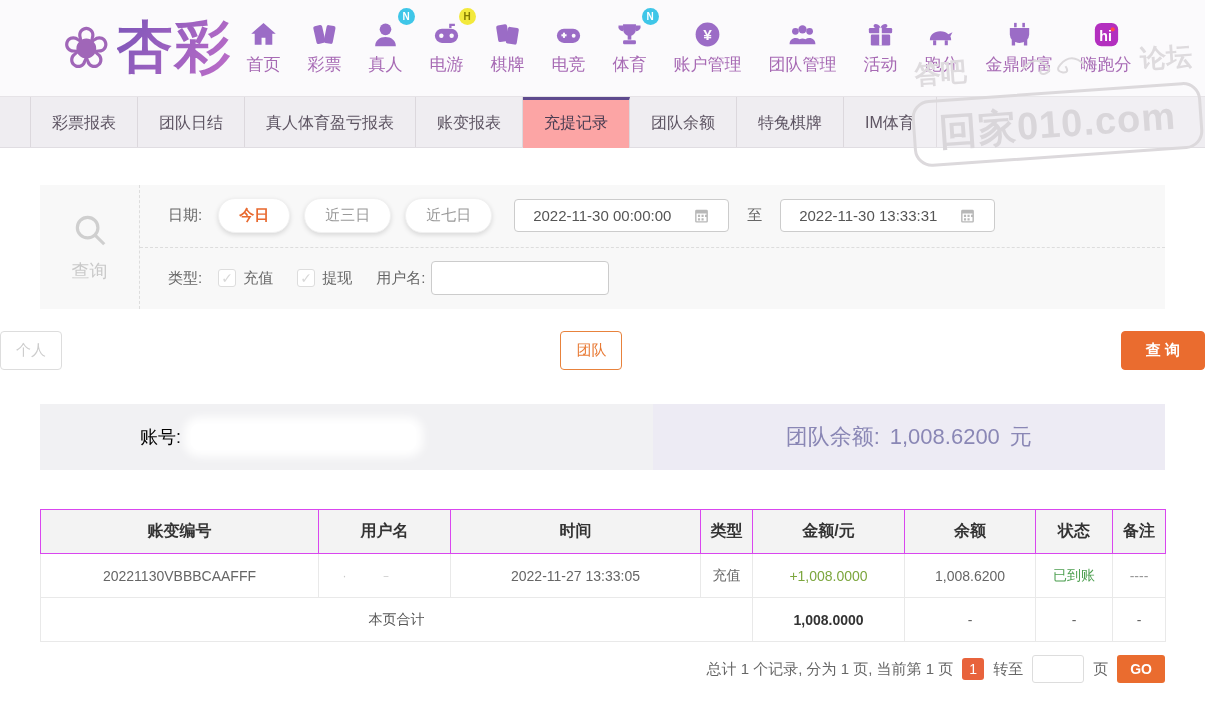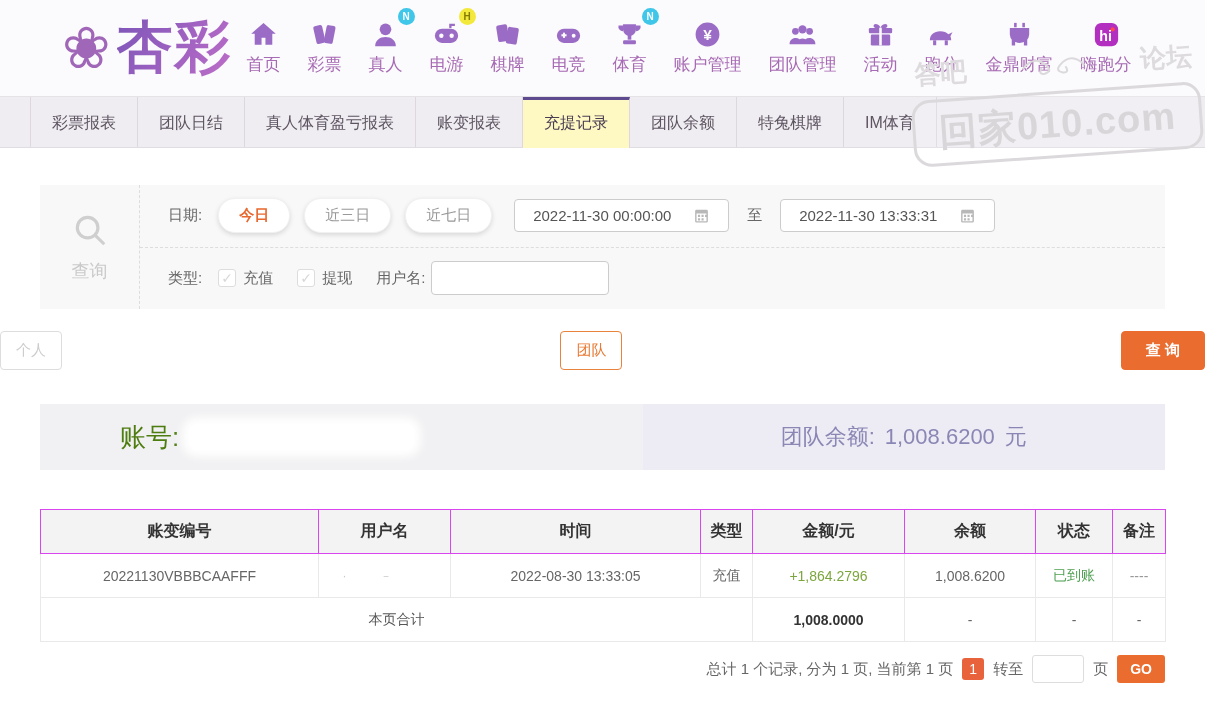--- a/index.html
+++ b/index.html
@@ -31,21 +31,21 @@
   .wm-box { margin-top:8px; border:3px solid #dcd9dc; border-radius:18px; text-align:center;
     font-size:38px; font-weight:bold; color:#d9d6da; padding:5px 4px; letter-spacing:1px;
     background:rgba(255,255,255,.15); }
 
   
   .tabbar { display:flex; background:#efedf1; border-top:1px solid #e6e3e7; border-bottom:1px solid #e0dde2;
     padding-left:30px; height:52px; }
   .tab { padding:0 21px; line-height:51px; font-size:16px; color:#5d5462;
     border-right:1px solid #dcd8dd; cursor:pointer; white-space:nowrap; }
   .tab:first-child { border-left:1px solid #dcd8dd; }
-  .tab.active { background:#fef9c3; border-top:3px solid #5e4a8e; line-height:46px; margin-bottom:-1px; color:#4a3d52; }
+  .tab.active { background:#fca5a5; border-top:3px solid #5e4a8e; line-height:46px; margin-bottom:-1px; color:#4a3d52; }
 
   
   .filter { margin:37px 40px 0; background:#f8f8f8; display:flex; min-height:124px; }
   .filter-left { width:100px; border-right:1px dashed #ddd; display:flex; flex-direction:column;
     align-items:center; justify-content:center; gap:6px; }
   .search-glyph { color:#cfcfcf; }
   .search-caption { font-size:18px; color:#c9c9c9; }
   .filter-right { flex:1; display:flex; flex-direction:column; }
   .filter-row { display:flex; align-items:center; padding-left:28px; flex:1; }
   .filter-row.first { border-bottom:1px dashed #ddd; }
@@ -69,22 +69,22 @@
   
   .actions { margin-top:22px; display:flex; justify-content:space-between; gap:13px; }
   .btn { border-radius:4px; font-size:15px; padding:9px 15px; cursor:pointer; background:#fff;
     font-family:"Liberation Sans","DejaVu Sans",sans-serif; }
   .btn-gray { border:1px solid #ddd; color:#ccc; }
   .btn-orange-ghost { border:1px solid #e8823c; color:#e87a35; }
   .btn-primary { border:1px solid #ea6c2f; background:#ea6c2f; color:#fff; padding:9px 24px; font-weight:bold; }
 
   
   .acct { margin:34px 40px 0; display:flex; height:66px; }
-  .acct-left { flex:1; background:#f1f1f3; display:flex; align-items:center; padding-left:80px;
-    font-size:26px; color:#4d7c0f; }
+  .acct-left { flex:1; background:#f1f1f3; display:flex; align-items:center; padding-left:100px;
+    font-size:18px; color:#000000; }
   .acct-blur { width:225px; height:26px; margin-left:10px; background:#fff; border-radius:8px;
     box-shadow:0 0 9px 7px rgba(255,255,255,.95); }
   .acct-right { flex:1; background:#edebf4; display:flex; align-items:center; justify-content:center;
     gap:10px; font-size:22px; color:#8a87b5; }
 
   
   .tbl-wrap { margin:39px 40px 0; }
   table { width:100%; border-collapse:collapse; table-layout:fixed; }
   th { background:#f3f3f3; border:1px solid #d946ef; height:44px; font-size:16px; color:#333; font-weight:bold; }
   td { border:1px solid #e9e9e9; height:44px; text-align:center; font-size:14px; color:#666; background:#fff; }
@@ -367,23 +367,23 @@
           <th>金额/元</th>
           <th>余额</th>
           <th>状态</th>
           <th>备注</th>
         </tr>
       </thead>
       <tbody>
         <tr>
           <td>20221130VBBBCAAFFF</td>
           <td><span class="redact">·﹣</span></td>
-          <td>2022-08-30 13:33:05</td>
+          <td>2022-11-27 13:33:05</td>
           <td>充值</td>
-          <td class="amount">+1,864.2796</td>
+          <td class="amount">+1,008.0000</td>
           <td>1,008.6200</td>
           <td class="status">已到账</td>
           <td class="remark">----</td>
         </tr>
         <tr>
           <td colspan="4" class="sum-label">本页合计</td>
           <td class="sum-amount">1,008.0000</td>
           <td>-</td>
           <td>-</td>
           <td>-</td>

